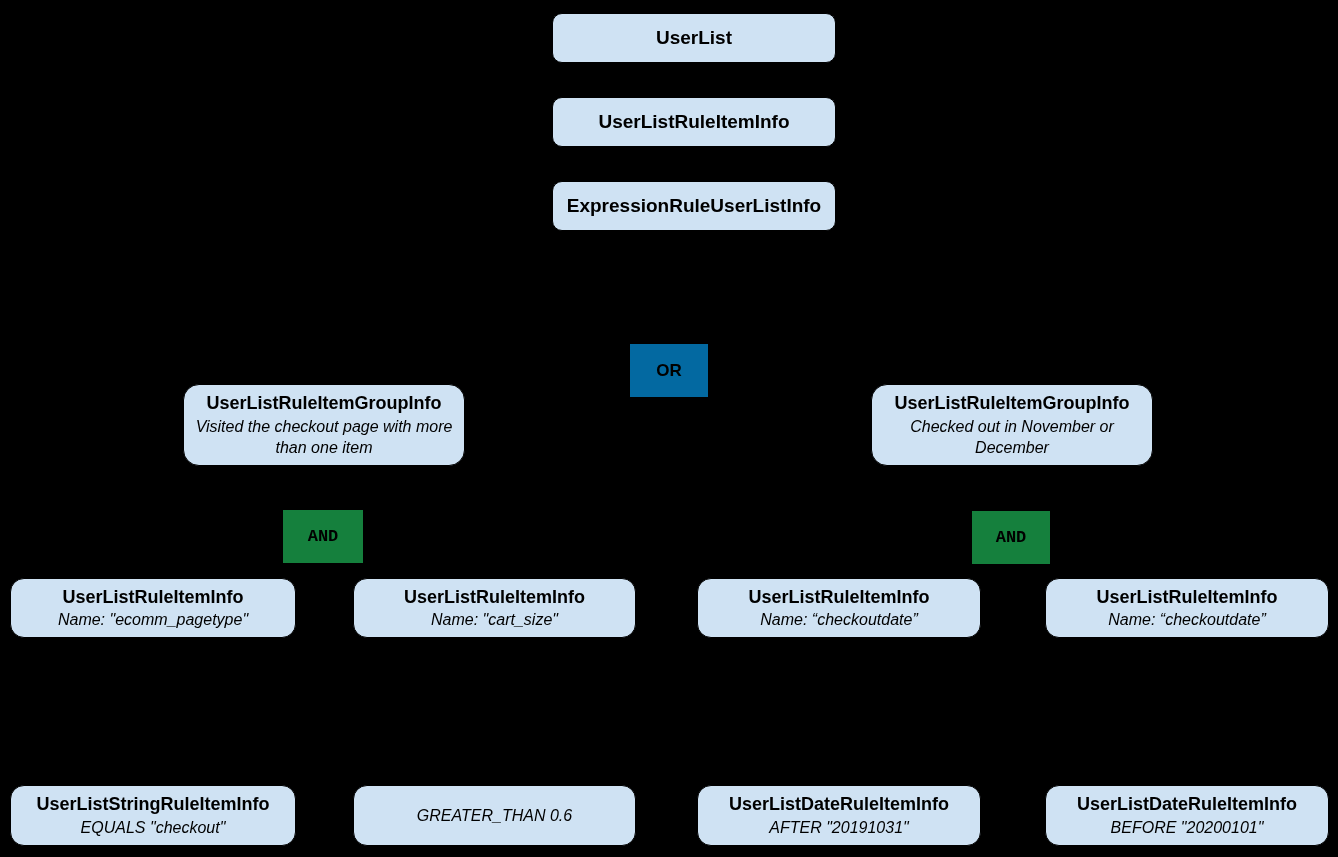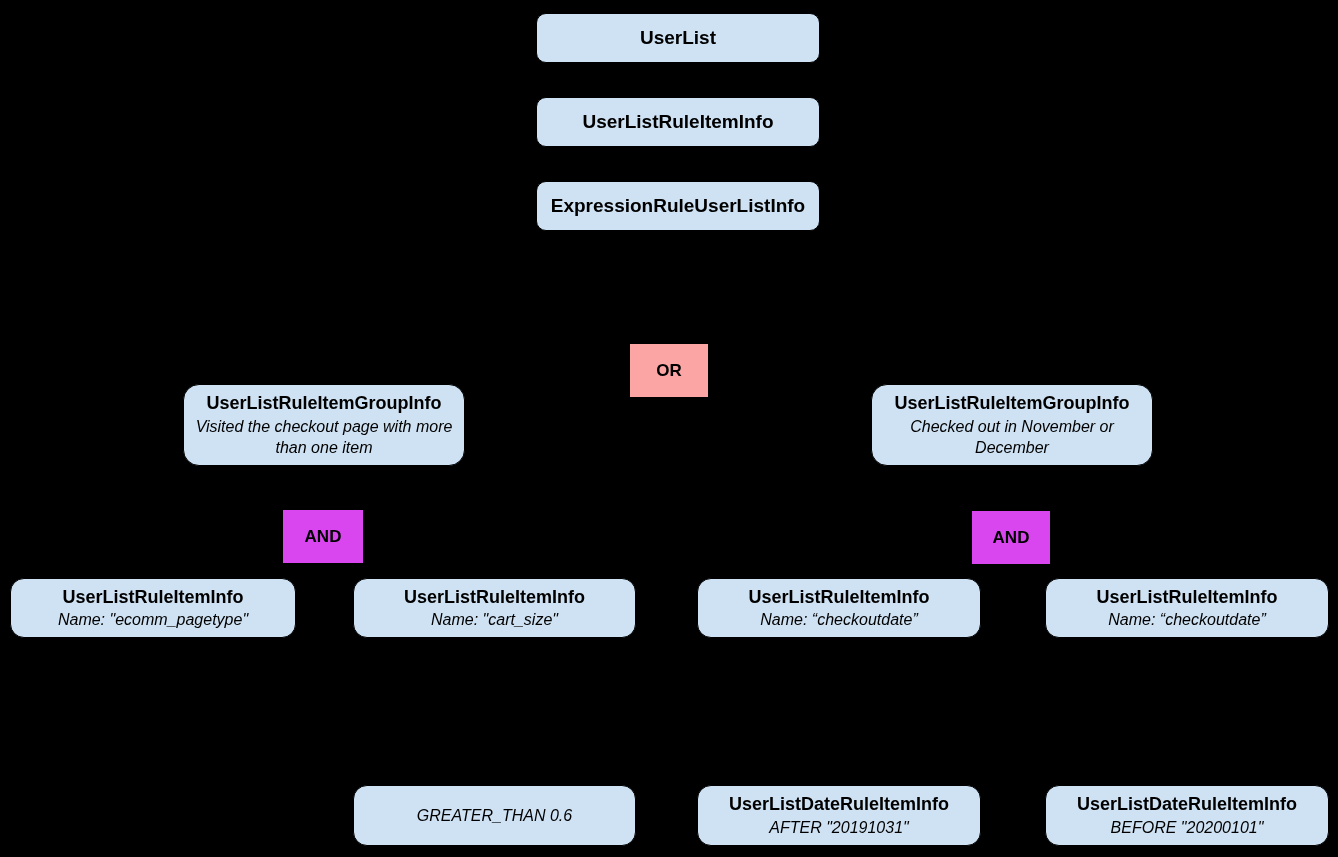--- a/index.html
+++ b/index.html
@@ -15,33 +15,33 @@
   .node{
     position:absolute;
     background:#cfe2f3;
     border:1.5px solid #000;
     box-sizing:border-box;
     display:flex;flex-direction:column;justify-content:center;align-items:center;
     text-align:center;
   }
   .node .title{font-weight:bold;font-size:18px;line-height:1.3;}
   .node .desc{font-style:italic;font-size:16px;line-height:1.32;padding:0 8px;}
-  .chain{left:536px;width:284px;height:50px;border-radius:10px;}
+  .chain{left:552px;width:284px;height:50px;border-radius:10px;}
   .chain .title{font-size:19px;}
   .group{width:282px;height:82px;border-radius:16px;}
   .item{height:60px;border-radius:14px;}
   .leaf{height:61px;border-radius:14px;}
   .op{
     position:absolute;
     display:flex;justify-content:center;align-items:center;
     font-weight:bold;font-size:17px;
     box-sizing:border-box;
   }
-  .op.or{background:#fca5a5;}
-  .op.and{background:#d946ef;}
+  .op.or{background:#0369a1;}
+  .op.and{background:#15803d;font-family:Liberation Mono, monospace;}
 </style>
 </head>
 <body>
 
 <div id="canvas">
 
   <svg id="wires" viewBox="0 0 1338 857" xmlns="http://www.w3.org/2000/svg">
     <g stroke="#000000" stroke-width="2" fill="none">
       <line x1="669" y1="63" x2="669" y2="97"></line>
       <line x1="669" y1="147" x2="669" y2="181"></line>
@@ -106,20 +106,24 @@
   </div>
   <div class="node item" style="left:697px;top:578px;width:284px;">
     <div class="title">UserListRuleItemInfo</div>
     <div class="desc">Name: “checkoutdate”</div>
   </div>
   <div class="node item" style="left:1045px;top:578px;width:284px;">
     <div class="title">UserListRuleItemInfo</div>
     <div class="desc">Name: “checkoutdate”</div>
   </div>
 
+  <div class="node leaf" style="left:10px;top:785px;width:286px;">
+    <div class="title">UserListStringRuleItemInfo</div>
+    <div class="desc">EQUALS "checkout"</div>
+  </div>
   <div class="node leaf" style="left:353px;top:785px;width:283px;">
     <div class="desc">GREATER_THAN 0.6</div>
   </div>
   <div class="node leaf" style="left:697px;top:785px;width:284px;">
     <div class="title">UserListDateRuleItemInfo</div>
     <div class="desc">AFTER "20191031"</div>
   </div>
   <div class="node leaf" style="left:1045px;top:785px;width:284px;">
     <div class="title">UserListDateRuleItemInfo</div>
     <div class="desc">BEFORE "20200101"</div>

